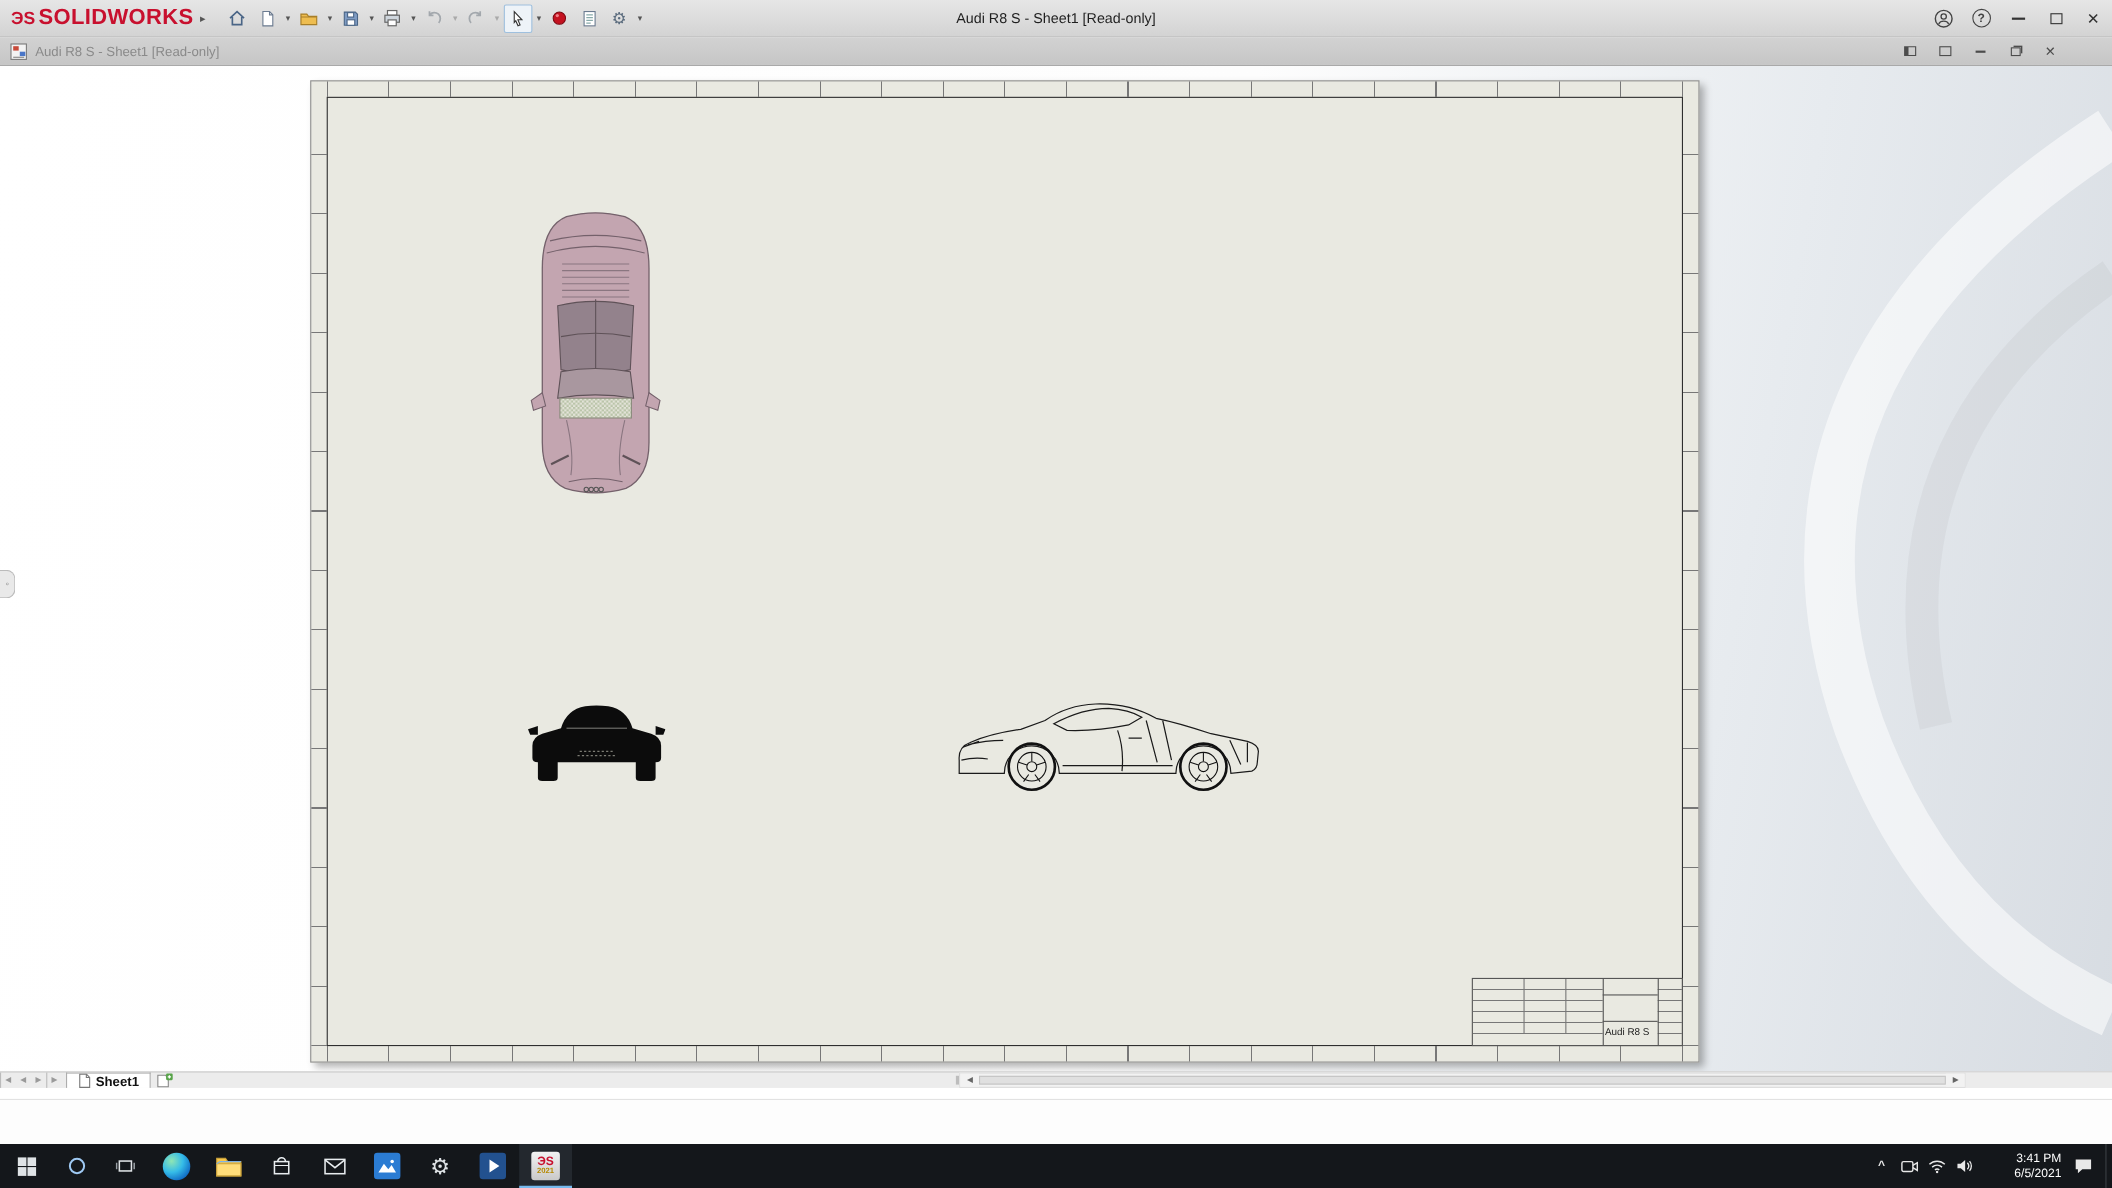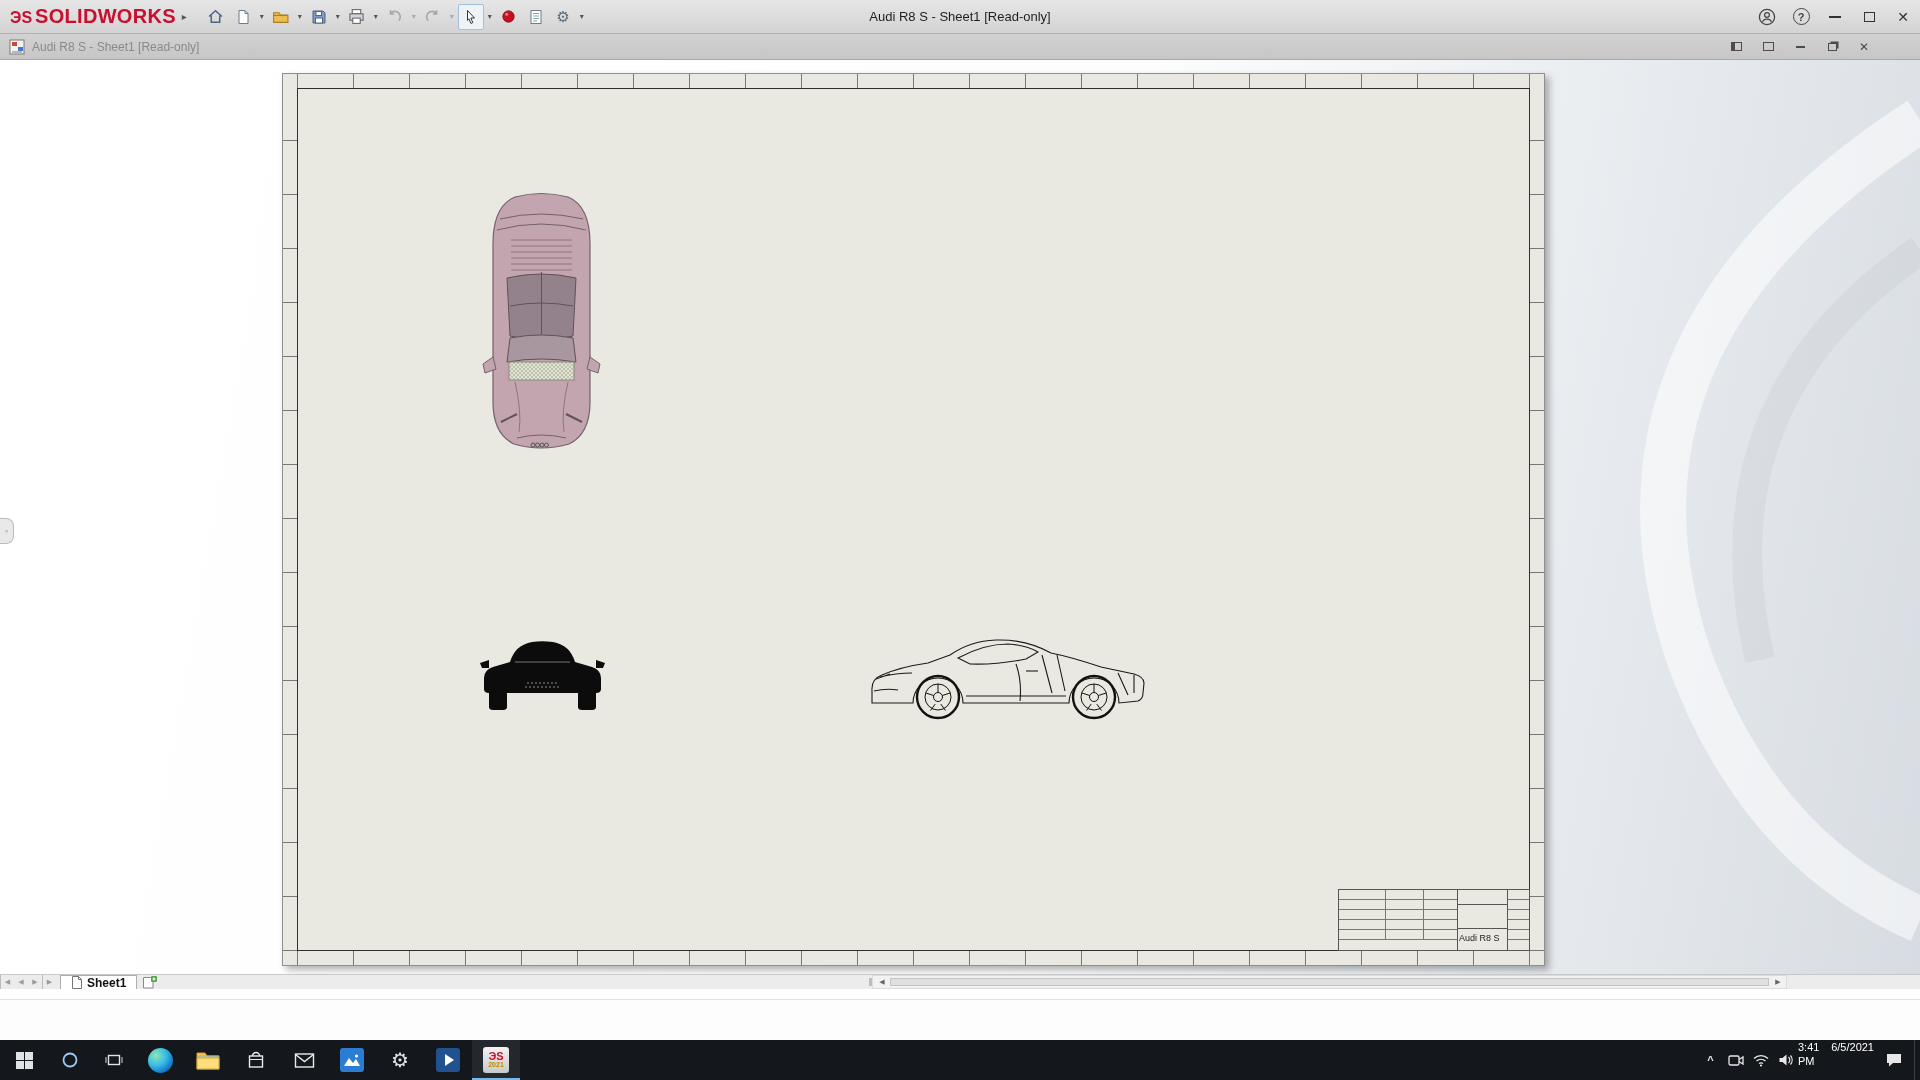--- a/index.html
+++ b/index.html
@@ -113,21 +113,21 @@
   .media-ico { width:24px; height:24px; background:#22518f; border-radius:3px; display:flex; align-items:center; justify-content:center; }
   .play-tri { width:0; height:0; border-left:9px solid #fff; border-top:6px solid transparent; border-bottom:6px solid transparent; margin-left:2px; }
   .gear-glyph { font-size:20px; color:#dfe3e6; }
   .sw-ico { width:26px; height:26px; border-radius:3px; background:linear-gradient(#f2f2f2,#c9c9c9);
     display:flex; flex-direction:column; align-items:center; justify-content:center; }
   .sw-glyph { color:#c8102e; font-weight:bold; font-size:11px; line-height:10px; }
   .sw-badge { font-size:7px; font-weight:bold; color:#b58900; line-height:8px; }
   .tray-spacer { flex:1; }
   .traybtn { width:25px; display:flex; align-items:center; justify-content:center; color:#e8e8e8; }
   .chev { font-size:11px; font-weight:bold; }
-  .clock { width:76px; display:flex; flex-direction:row; align-items:flex-start; justify-content:center; font-size:11px; line-height:14px; color:#fff; }
+  .clock { width:76px; display:flex; flex-direction:column; align-items:flex-end; justify-content:center; font-size:11px; line-height:14px; color:#fff; }
   .action { width:40px; }
   .show-desktop { width:6px; border-left:1px solid #3a3f45; }
 
   svg { display:block; }
 </style>
 </head>
 <body>
 
 <div id="app">
 

